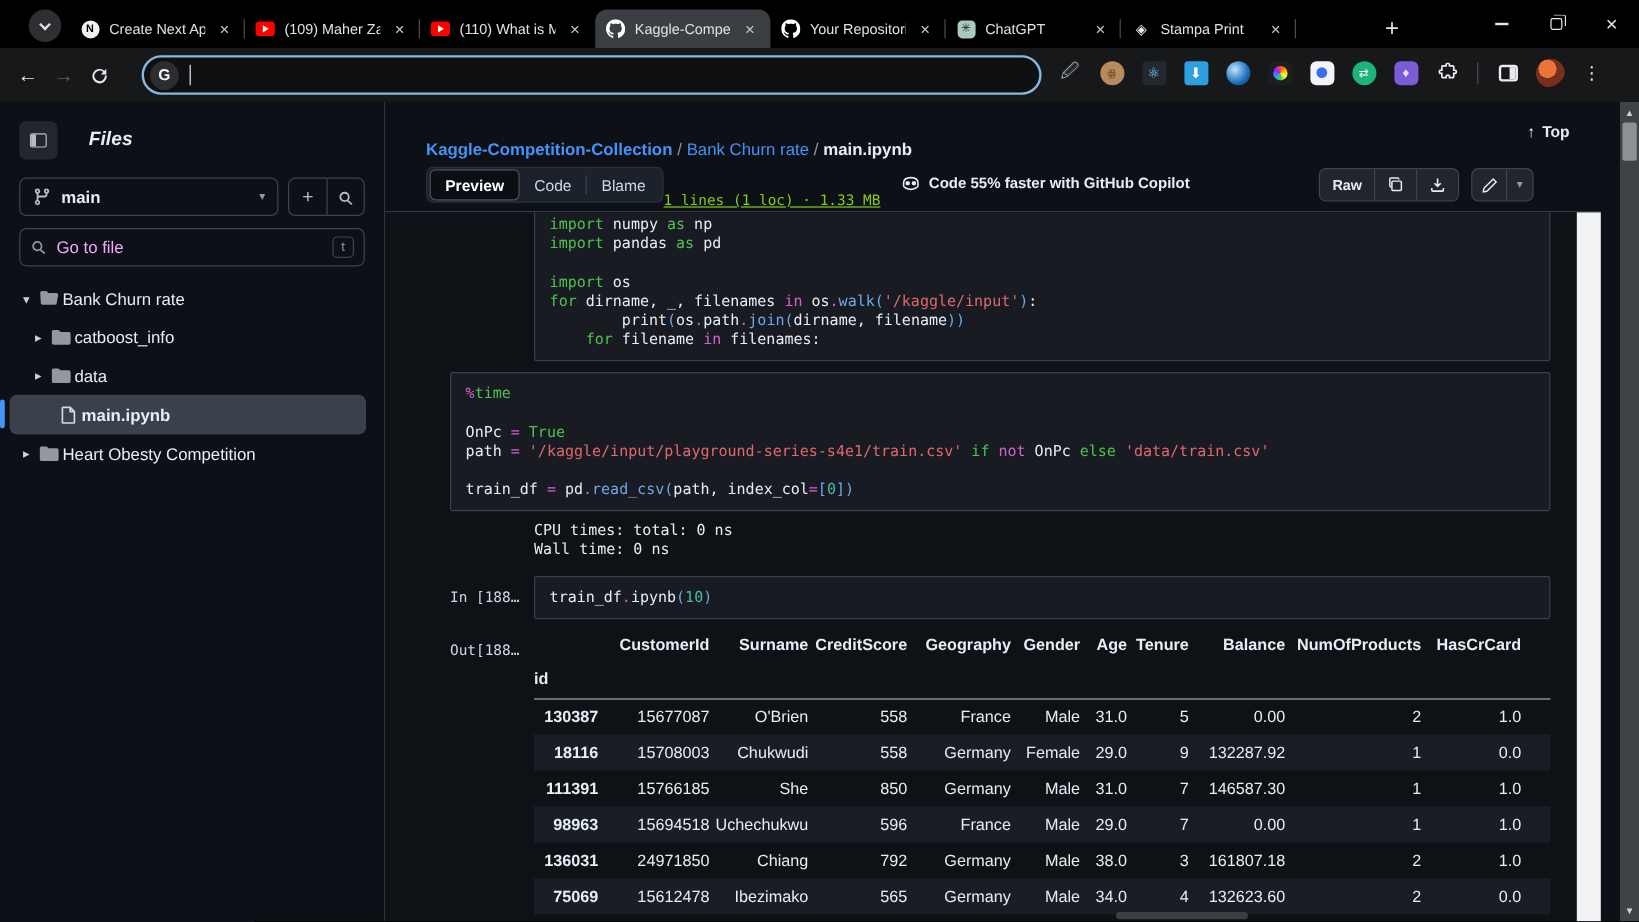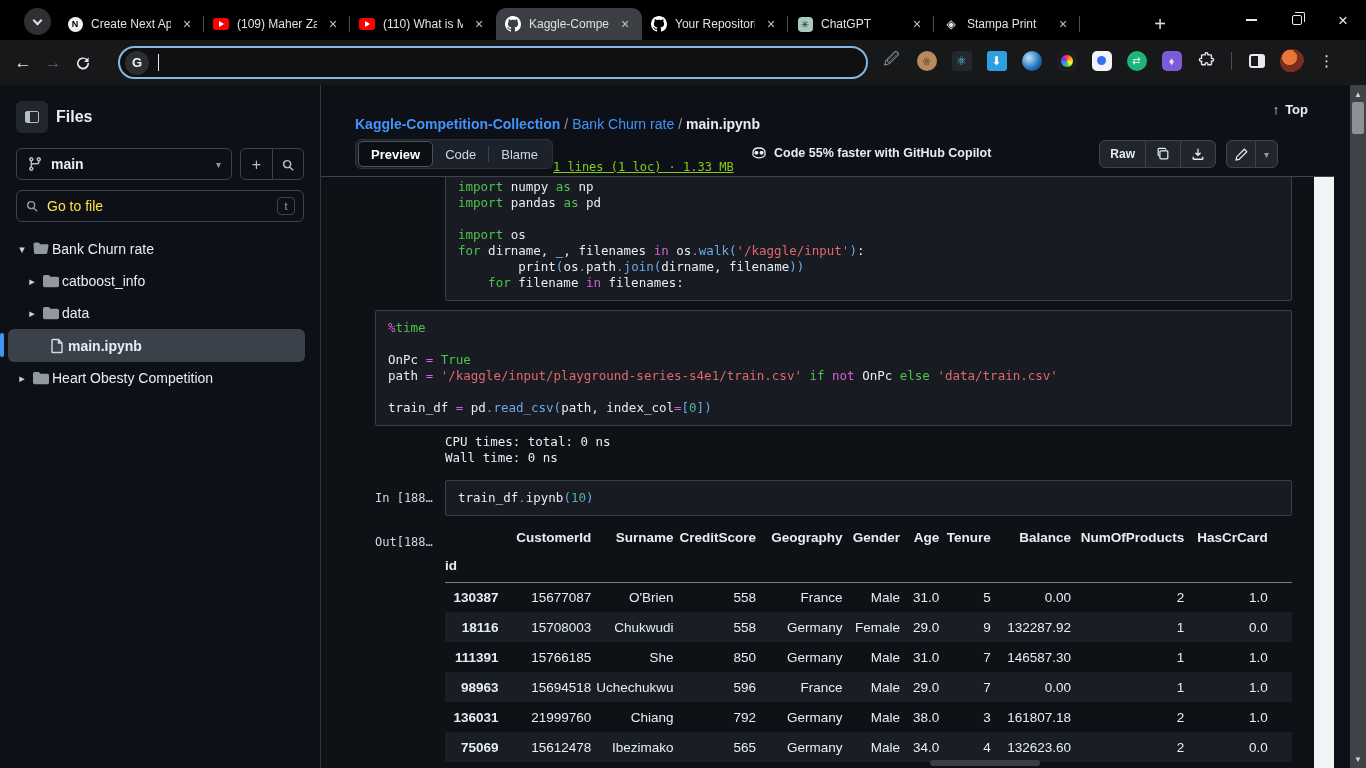--- a/index.html
+++ b/index.html
@@ -77,38 +77,38 @@
   .e-panel::after { content:""; position:absolute; right:0; top:0; width:5px; height:100%; background:#e8eaed; }
   .e-avatar { width:24px; height:24px; border-radius:50%;
               background:radial-gradient(circle at 40% 35%, #e8763a 0 35%, #7a2e1d 36% 70%, #27130d 71%); }
   .e-kebab { color:#e8eaed; font-size:15px; }
 
   
   #page { position:absolute; left:0; top:85px; width:1366px; height:683px; background:#0d1117; }
 
   
   #sidebar { position:absolute; left:0; top:0; width:321px; height:683px; border-right:1px solid #2f353d; }
-  #files-hdr { position:absolute; left:16px; top:16px; display:flex; align-items:center; gap:8px; }
+  #files-hdr { position:absolute; left:16px; top:16px; display:flex; align-items:center; gap:26px;font-style:italic; }
   .iconbtn { width:32px; height:32px; border-radius:6px; background:#22272e; display:flex;
              align-items:center; justify-content:center; }
   .panel-ic { width:14px; height:12px; border:1.5px solid #b7bdc8; border-radius:2px; position:relative; }
   .panel-ic::after { content:""; position:absolute; left:0; top:0; width:4px; height:100%; background:#b7bdc8; }
   #files-title { font-size:16px; font-weight:bold; color:#e6edf3; }
   #branchrow { position:absolute; left:16px; top:63px; display:flex; gap:8px; }
   #branchbtn { width:216px; height:32px; border:1px solid #3d444d; border-radius:6px; background:#0d1117;
                display:flex; align-items:center; padding:0 10px; gap:8px; }
   #branchbtn .bname { flex:1; font-size:14px; font-weight:600; color:#e6edf3; }
   .caret { color:#9198a1; font-size:10px; }
   #minibtns { display:flex; border:1px solid #3d444d; border-radius:6px; overflow:hidden; height:32px; }
   .minibtn { width:31px; height:32px; display:flex; align-items:center; justify-content:center;
              color:#b7bdc8; font-size:16px; }
   .minibtn + .minibtn { border-left:1px solid #3d444d; }
   #gotofile { position:absolute; left:16px; top:105px; width:288px; height:32px; border:1px solid #3d444d;
               border-radius:6px; display:flex; align-items:center; padding:0 8px; gap:8px; }
-  #gotofile .ph { flex:1; font-size:14px; color:#fde047; }
+  #gotofile .ph { flex:1; font-size:14px; color:#f0abfc; }
   .keybadge { min-width:18px; height:18px; border:1px solid #3d444d; border-radius:4px; color:#9198a1;
               font-size:11px; display:flex; align-items:center; justify-content:center; padding:0 3px; }
   #tree { position:absolute; left:0; top:148px; width:321px; }
   .titem { position:relative; height:32px; display:flex; align-items:center; font-size:14px; color:#e6edf3; }
   .titem .chev { width:16px; text-align:center; color:#c9d1d9; font-size:11px; flex:none; }
   .titem .tic { width:22px; display:flex; justify-content:center; flex:none; }
   .lvl1 { padding-left:14px; }
   .lvl2 { padding-left:24px; }
   .titem.selected { background:#3a414b; border-radius:6px; margin:0 16px 0 8px; padding-left:38px; height:33px; font-weight:600; }
   .selbar { position:absolute; left:-8px; top:4px; width:4px; height:24px; border-radius:3px; background:#4493f8; }
@@ -576,21 +576,21 @@
                     <td>Male</td>
                     <td>29.0</td>
                     <td>7</td>
                     <td>0.00</td>
                     <td>1</td>
                     <td>1.0</td>
                     <td></td>
                   </tr>
                   <tr>
                     <td class="idx">136031</td>
-                    <td>21999760</td>
+                    <td>24971850</td>
                     <td>Chiang</td>
                     <td>792</td>
                     <td>Germany</td>
                     <td>Male</td>
                     <td>38.0</td>
                     <td>3</td>
                     <td>161807.18</td>
                     <td>2</td>
                     <td>1.0</td>
                     <td></td>

